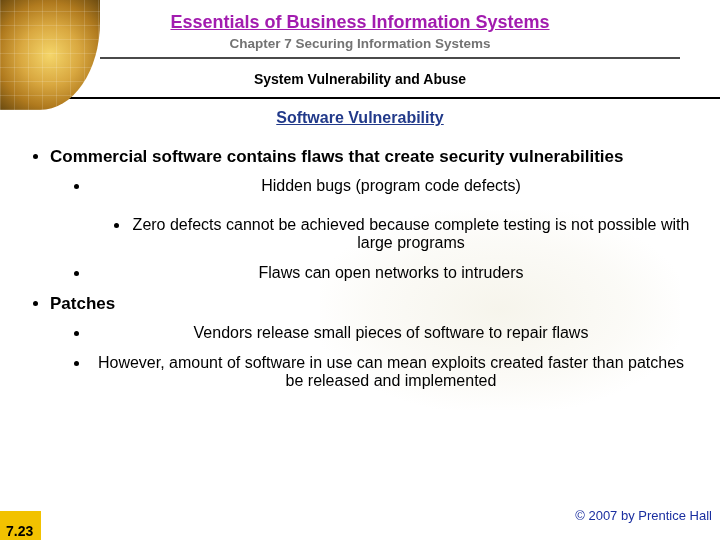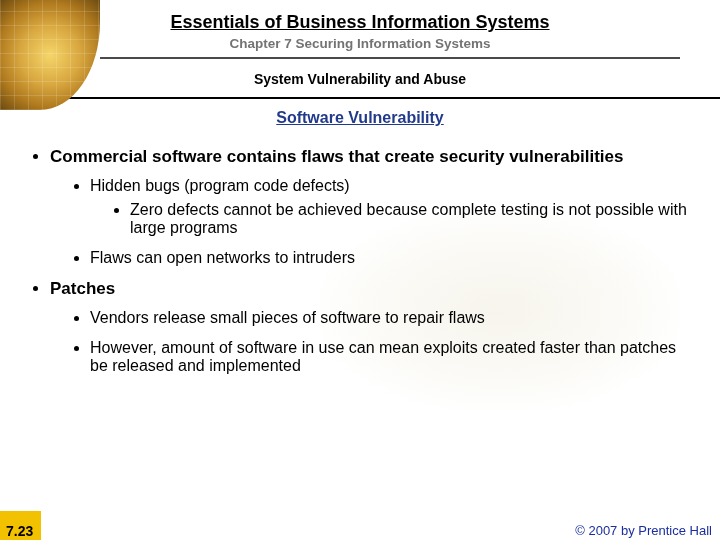--- a/index.html
+++ b/index.html
@@ -43,21 +43,21 @@
   .header {
     position: relative;
     text-align: center;
     padding-top: 12px;
     z-index: 3;
   }
   .title {
     font-weight: bold;
     font-size: 18px;
     text-decoration: underline;
-    color: #000000;
+    color: #a21caf;
   }
   .chapter {
     font-weight: bold;
     font-size: 13.5px;
     color: #737373;
     margin-top: 3px;
   }
   .rule1 {
     border: none;
     border-top: 2px solid #4a4a4a;
@@ -89,22 +89,22 @@
     position: relative;
     z-index: 1;
     padding: 10px 28px 0 30px;
     font-size: 17px;
     color: #000;
   }
   ul { list-style: disc; }
   .lvl1 { margin-left: 20px; margin-top: 10px; }
   .lvl1 > li { margin-bottom: 10px; font-weight: bold; }
   .lvl2 { margin-left: 40px; margin-top: 10px; font-weight: normal; font-size: 16px; }
-  .lvl2 > li { margin-bottom: 12px; }
-  .lvl3 { margin-left: 40px; margin-top: 6px; font-size: 16px; }
+  .lvl2 > li { margin-bottom: 12px; text-align: center; }
+  .lvl3 { margin-left: 40px; margin-top: 21px; font-size: 16px; }
   .lvl3 > li { margin-bottom: 10px; }
   .footer {
     position: absolute;
     left: 0;
     bottom: 0;
     width: 100%;
     height: 20px;
   }
   .page-num {
     position: absolute;
@@ -112,21 +112,21 @@
     bottom: 0;
     background: #f2c200;
     color: #000;
     font-weight: bold;
     font-size: 14px;
     padding: 12px 8px 1px 6px;
   }
   .copyright {
     position: absolute;
     right: 8px;
-    bottom: 2px;
+    bottom: 17px;
     color: #1a2ea0;
     font-size: 13px;
   }
 </style>
 </head>
 <body>
 
 <div class="globe"></div>
 <div class="watermark"></div>
 

